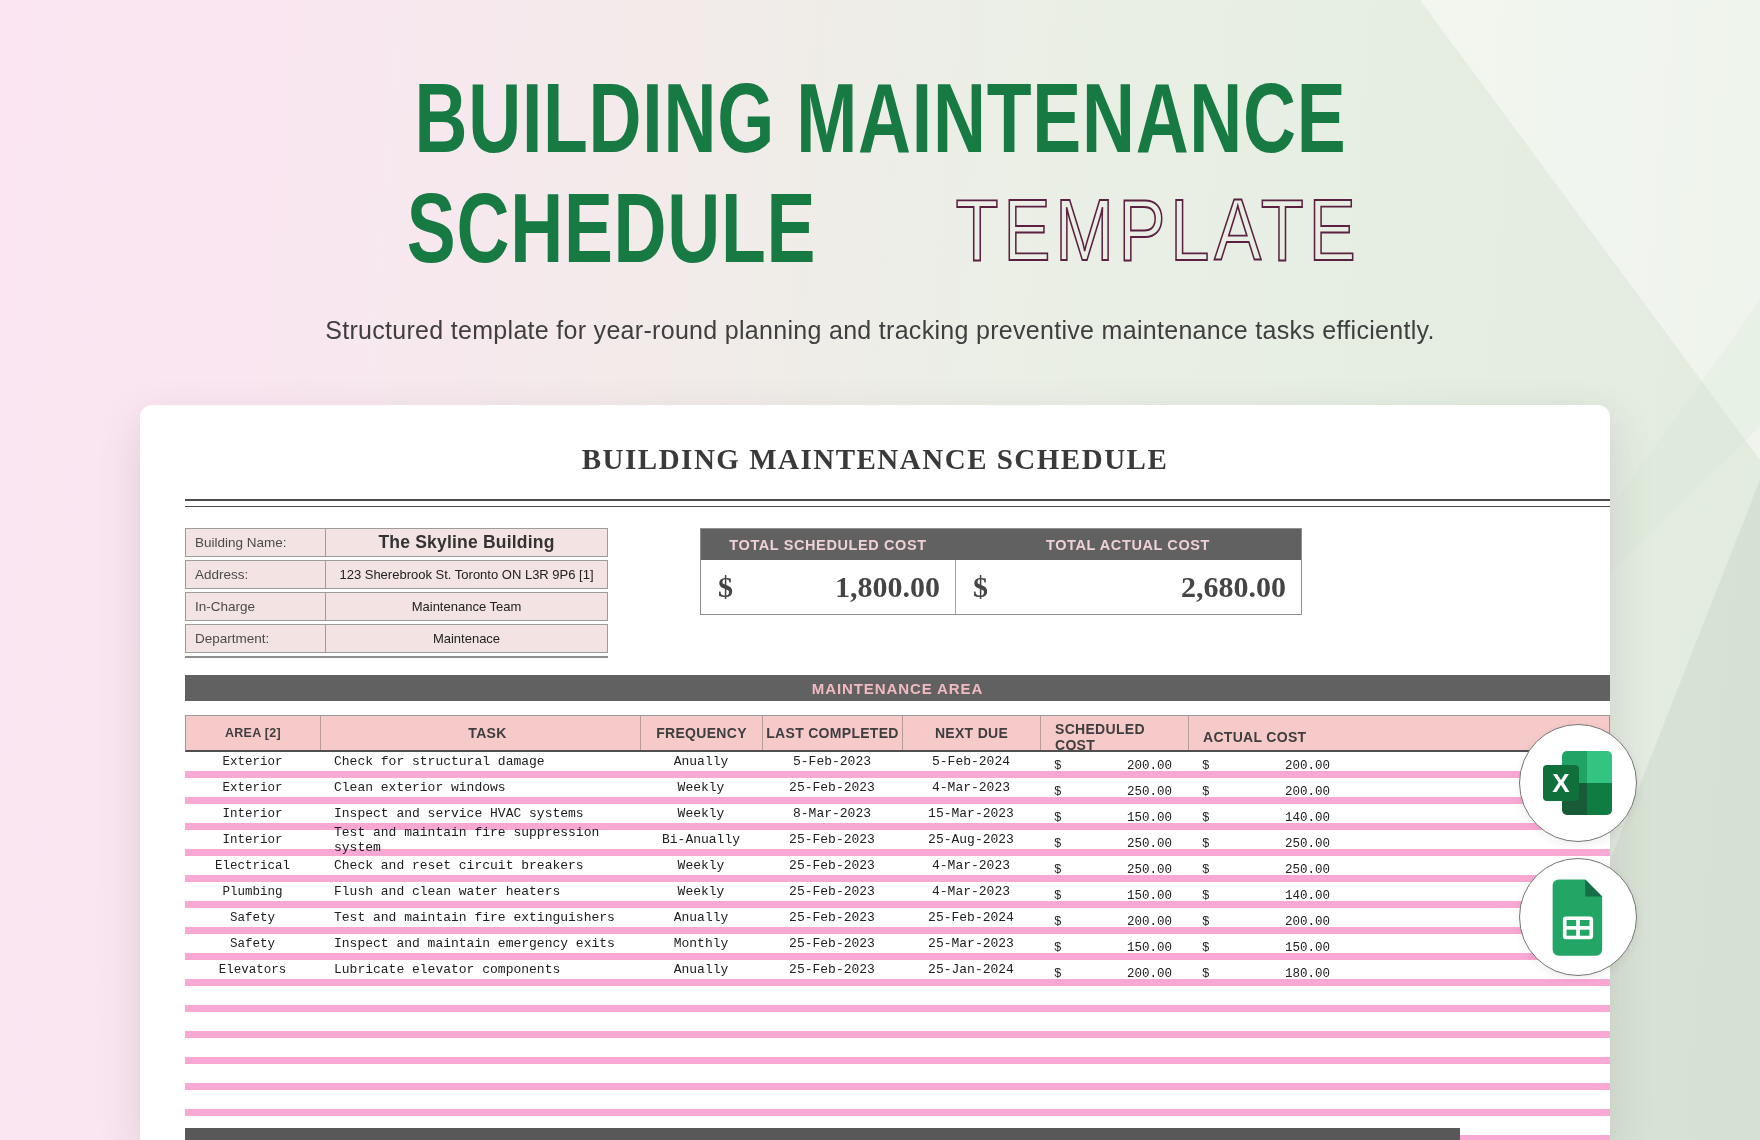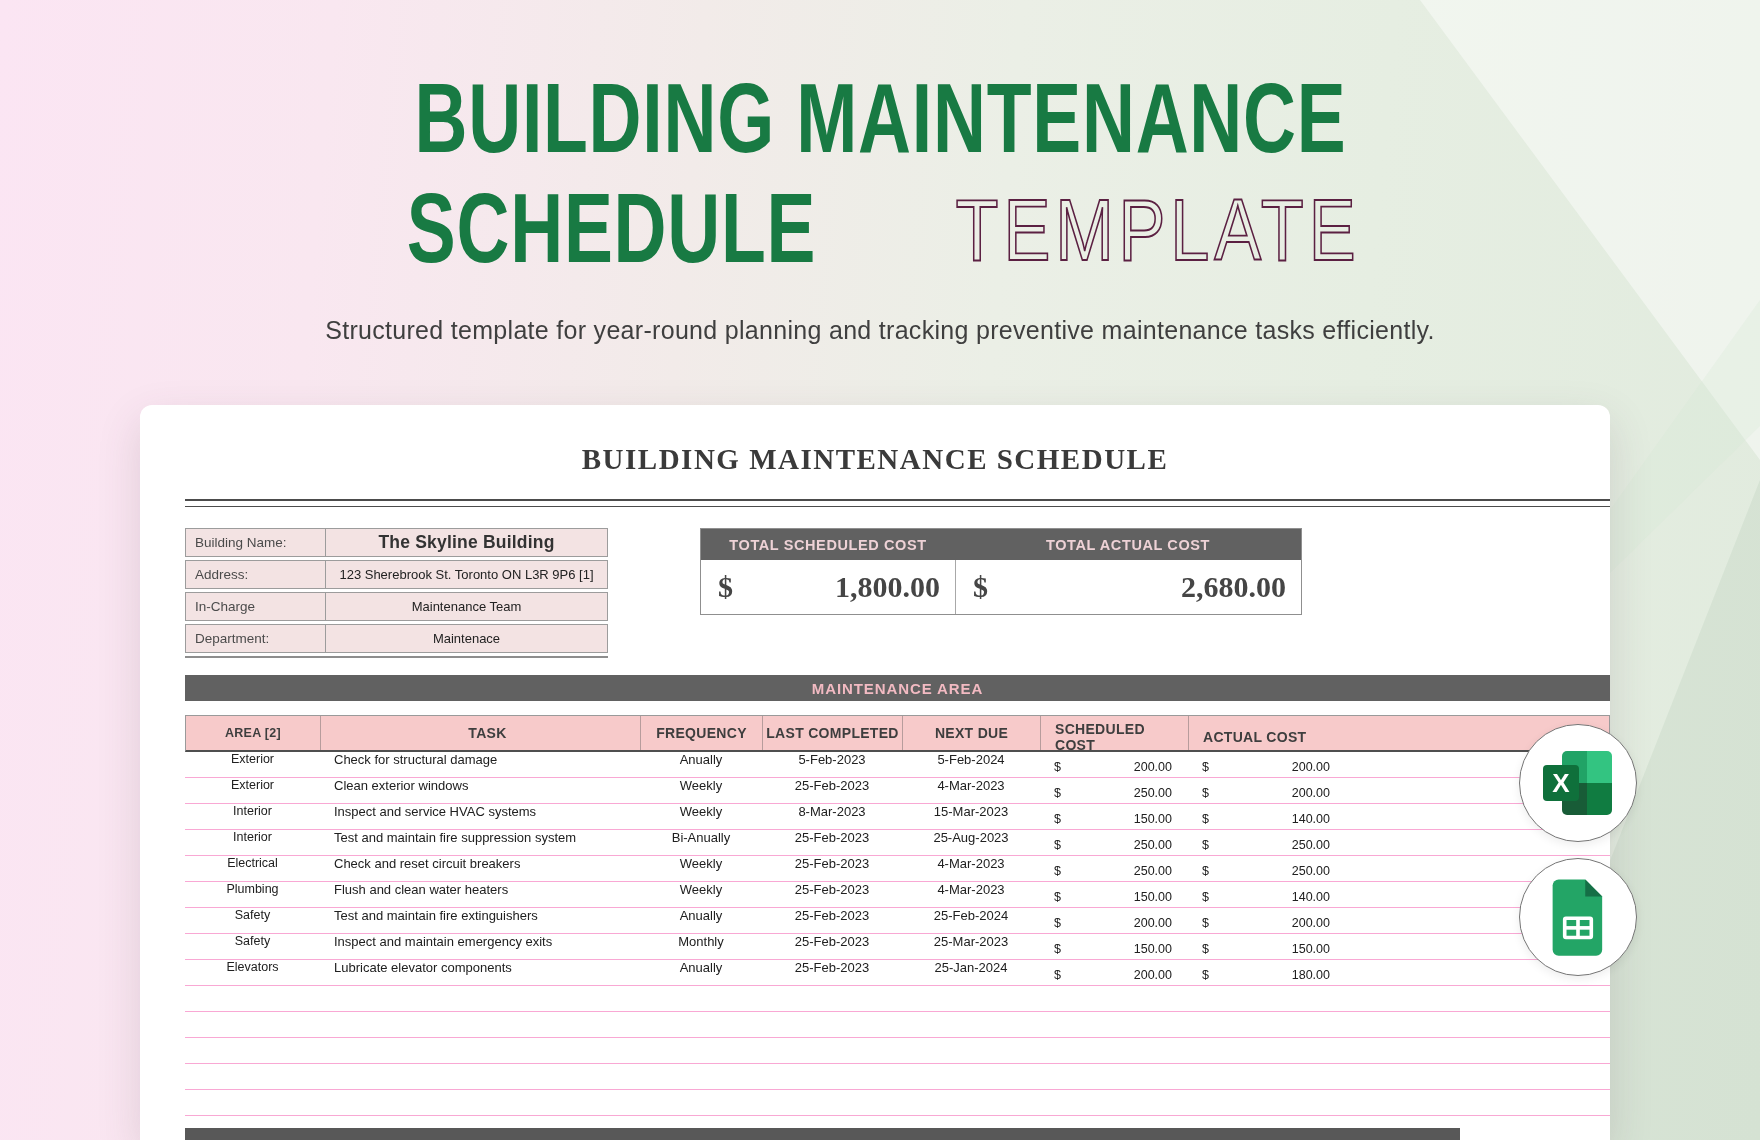--- a/index.html
+++ b/index.html
@@ -59,21 +59,21 @@
 
   
   .thead{position:absolute;left:45px;top:310px;width:1425px;height:37px;display:flex;background:var(--header-pink);
     border:1px solid #9a9a9a;border-bottom:2px solid #4f4f4f;box-sizing:border-box;}
   .hcell{display:flex;align-items:center;justify-content:center;font-weight:bold;font-size:14px;color:#3e3e3e;
     border-right:1px solid #b79c9c;letter-spacing:.3px;box-sizing:border-box;}
   .hcell:last-child{border-right:none;}
 
   
   .tbody{position:absolute;left:45px;top:347px;width:1425px;}
-  .trow{display:flex;height:26px;border-bottom:1px solid #f9a8d4;align-items:flex-start;box-sizing:border-box;}
+  .trow{display:flex;height:26px;border-bottom:7px solid #f9a8d4;align-items:center;box-sizing:border-box;font-family:Liberation Mono, monospace;}
   .cell{font-size:13px;color:#202020;box-sizing:border-box;}
   .col0{width:135px;text-align:center;font-size:12.5px;}
   .col1{width:320px;padding-left:14px;}
   .col2{width:122px;text-align:center;}
   .col3{width:140px;text-align:center;}
   .col4{width:138px;text-align:center;}
   .col5,.col6{display:flex;justify-content:space-between;align-items:center;padding:8px 16px 0 14px;}
   .col5{width:148px;}
   .col6{width:158px;}
   .col7{flex:1;}

